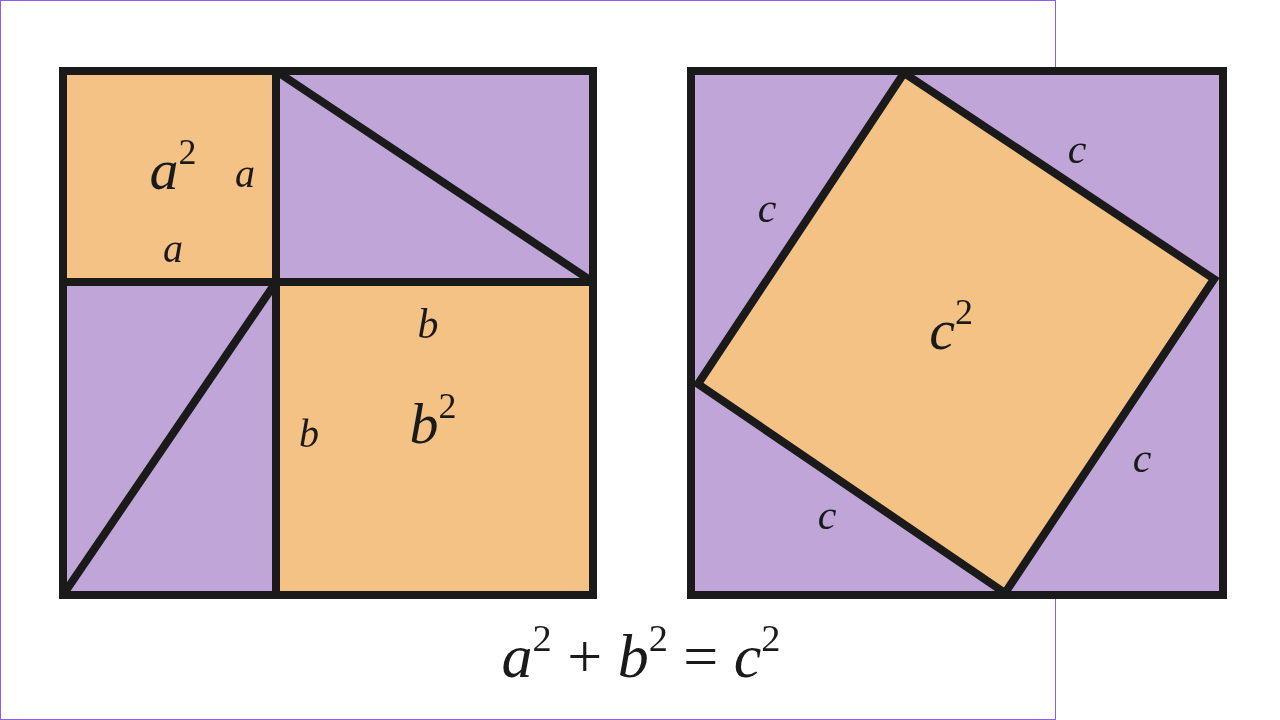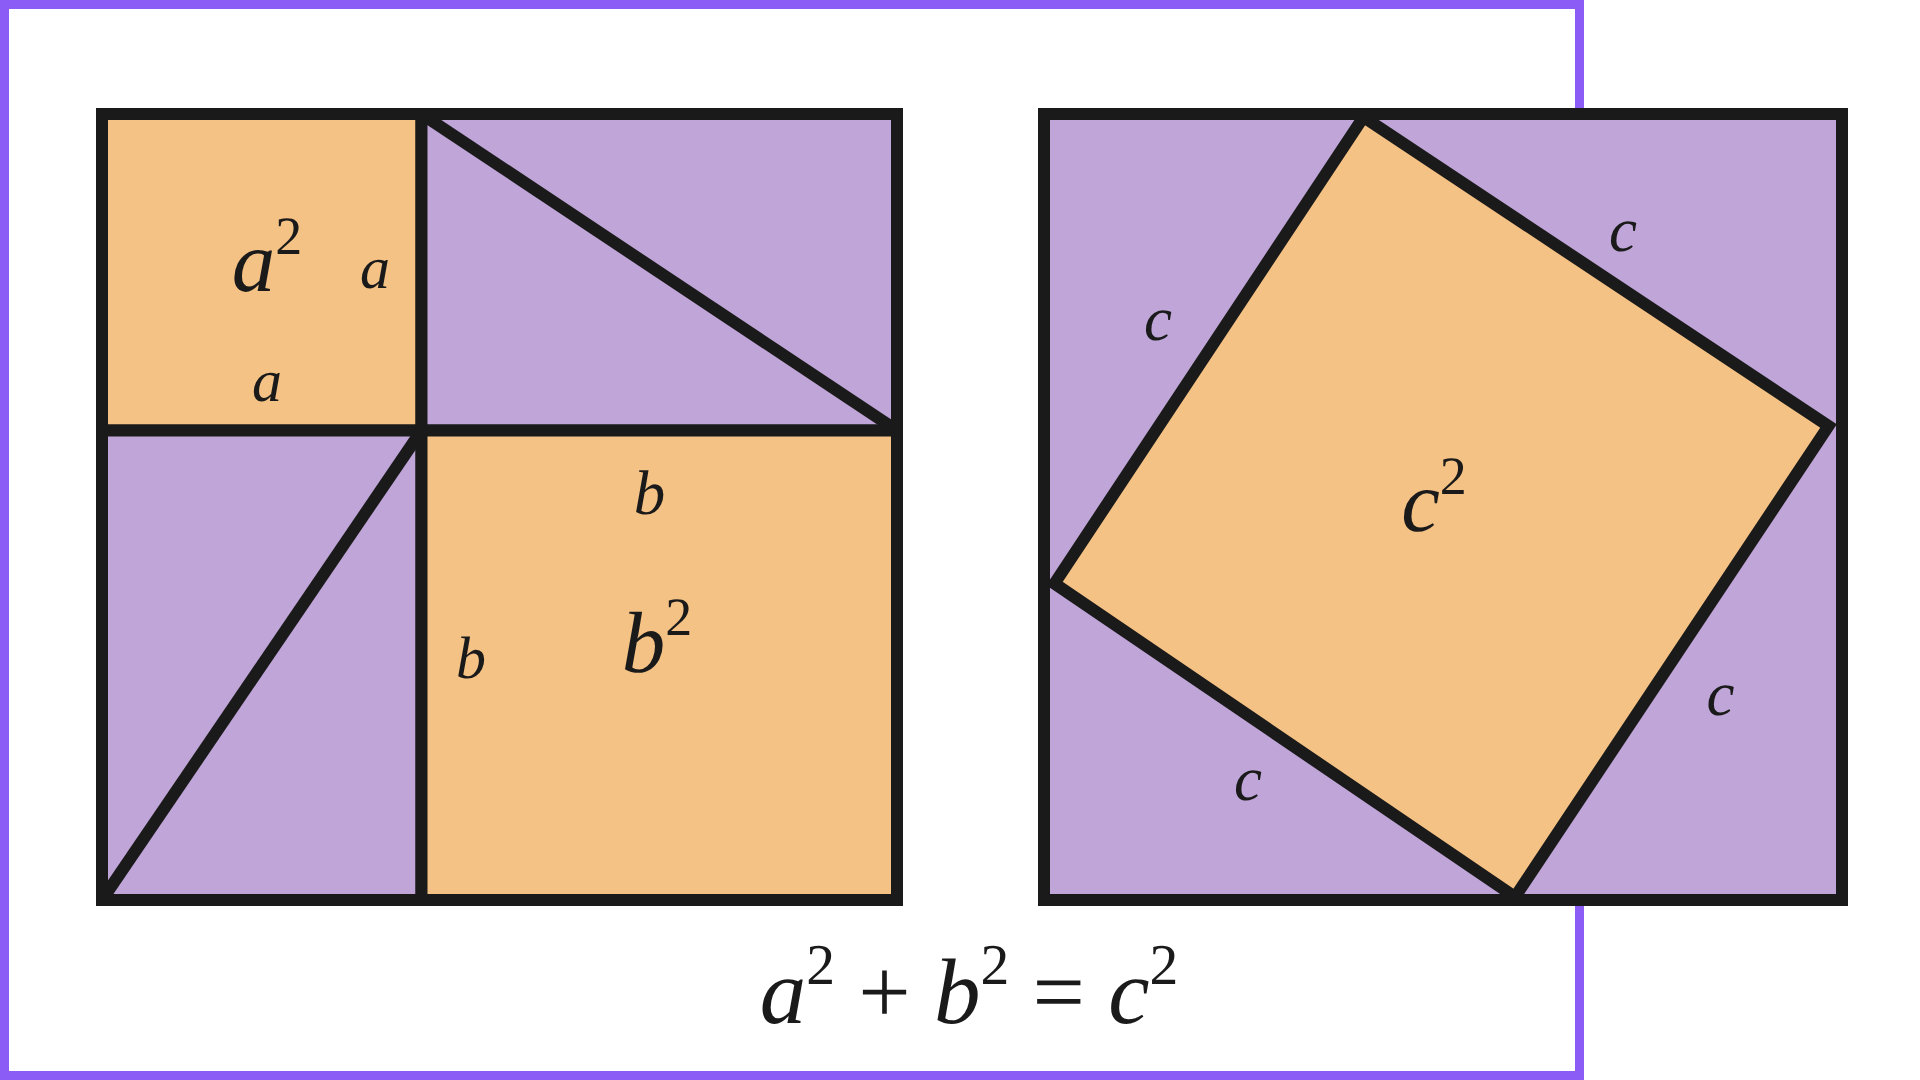--- a/index.html
+++ b/index.html
@@ -13,21 +13,21 @@
     height: 720px;
     font-family: "Liberation Serif", serif;
     overflow: hidden;
   }
   #stage {
     position: relative;
     width: 1056px;
     height: 720px;
     background: #ffffff;
     box-sizing: border-box;
-    border: 6px solid #8b5cf6;
+    border: 1px solid #8b5cf6;
     padding-left: 43px;
   }
   #figure {
     position: absolute;
     left: 0;
     top: 0;
     width: 1280px;
     height: 720px;
   }
   .math-label {

